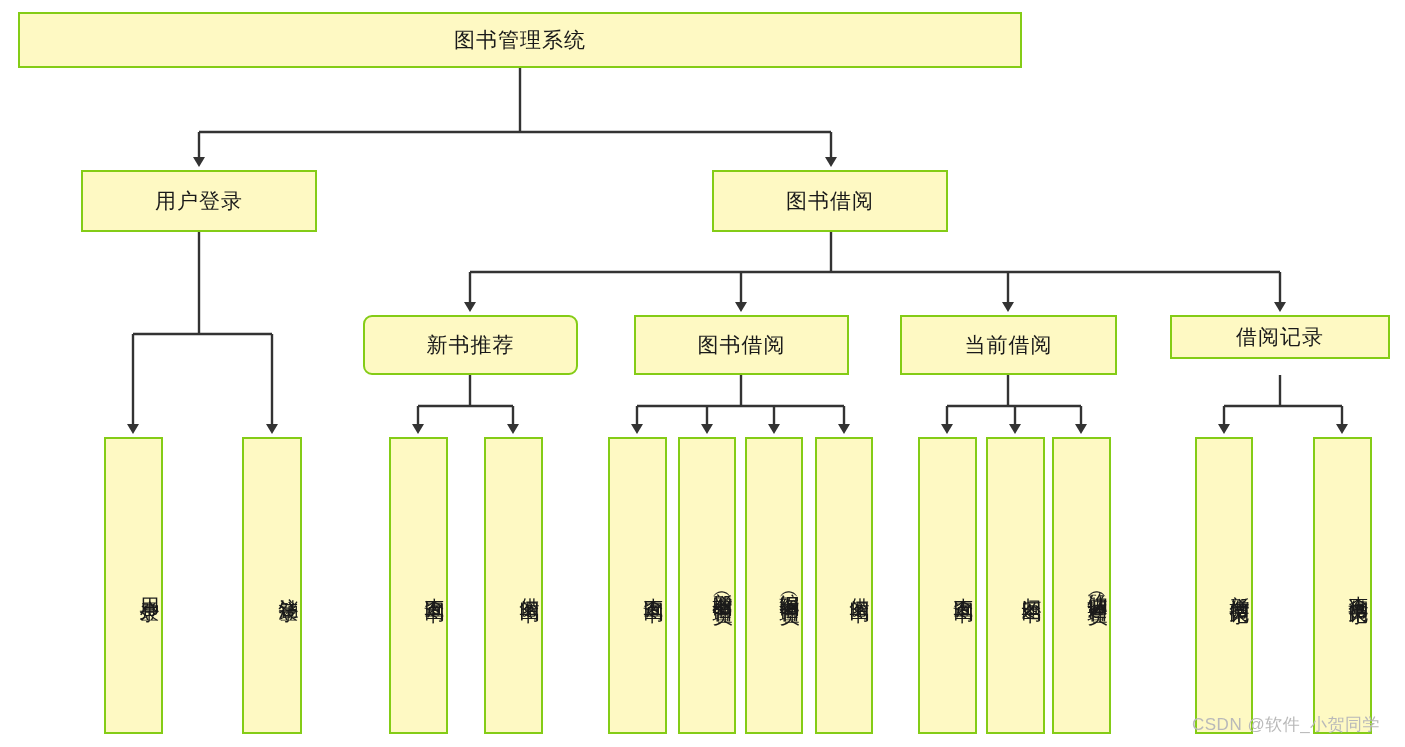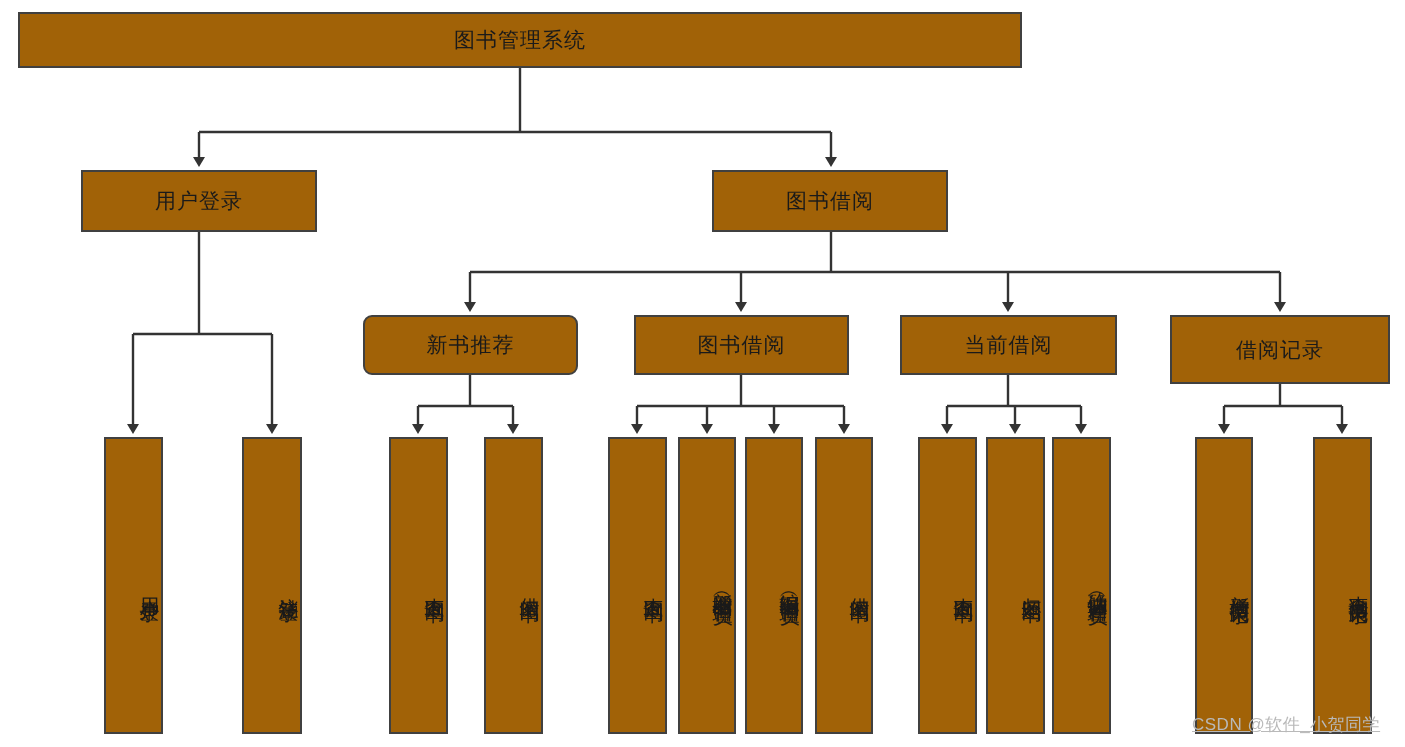--- a/index.html
+++ b/index.html
@@ -6,22 +6,22 @@
   body{
     width:1405px;height:747px;overflow:hidden;
     font-family:"Liberation Sans","DejaVu Sans",sans-serif;
     color:#1a1a1a;
   }
   #diagram-root{position:relative;width:1405px;height:747px;background:#fff;}
   svg#wires{position:absolute;left:0;top:0;width:1405px;height:747px;}
   .node{
     position:absolute;
     box-sizing:border-box;
-    background:#a16207;
-    border:2px solid #404040;
+    background:#fef9c3;
+    border:2px solid #84cc16;
     display:flex;
     align-items:center;
     justify-content:center;
   }
   .node.h{
     font-size:21px;
     letter-spacing:1px;
     line-height:1.1;
   }
   .node.v{
@@ -40,21 +40,20 @@
     white-space:normal;
   }
   .wm{
     position:absolute;
     left:1192px;top:713px;
     font-size:17px;
     color:#b9b9b9;
     letter-spacing:0.5px;
     white-space:nowrap;
     pointer-events:none;
-    text-decoration:underline;
   }
 </style>
 </head>
 <body>
 
 <div id="diagram-root">
 
   <svg id="wires" viewBox="0 0 1405 747" xmlns="http://www.w3.org/2000/svg">
     <defs>
       <marker id="arrow" markerWidth="10" markerHeight="12" refX="1" refY="6" orient="auto" markerUnits="userSpaceOnUse">
@@ -121,21 +120,21 @@
 
   <div class="node h" style="left:363px;top:315px;width:215px;height:60px;border-radius:9px;">
     <span>新书推荐</span>
   </div>
   <div class="node h" style="left:900px;top:315px;width:217px;height:60px;">
     <span>当前借阅</span>
   </div>
   <div class="node h" style="left:634px;top:315px;width:215px;height:60px;">
     <span>图书借阅</span>
   </div>
-  <div class="node h" style="left:1170px;top:315px;width:220px;height:69px;">
+  <div class="node h" style="left:1170px;top:315px;width:220px;height:44px;">
     <span>借阅记录</span>
   </div>
 
   <div class="node v" style="left:104px;top:437px;width:59px;height:297px;">
     <span class="vtext">用户登录</span>
   </div>
   <div class="node v" style="left:242px;top:437px;width:60px;height:297px;">
     <span class="vtext">注销登录</span>
   </div>
 

